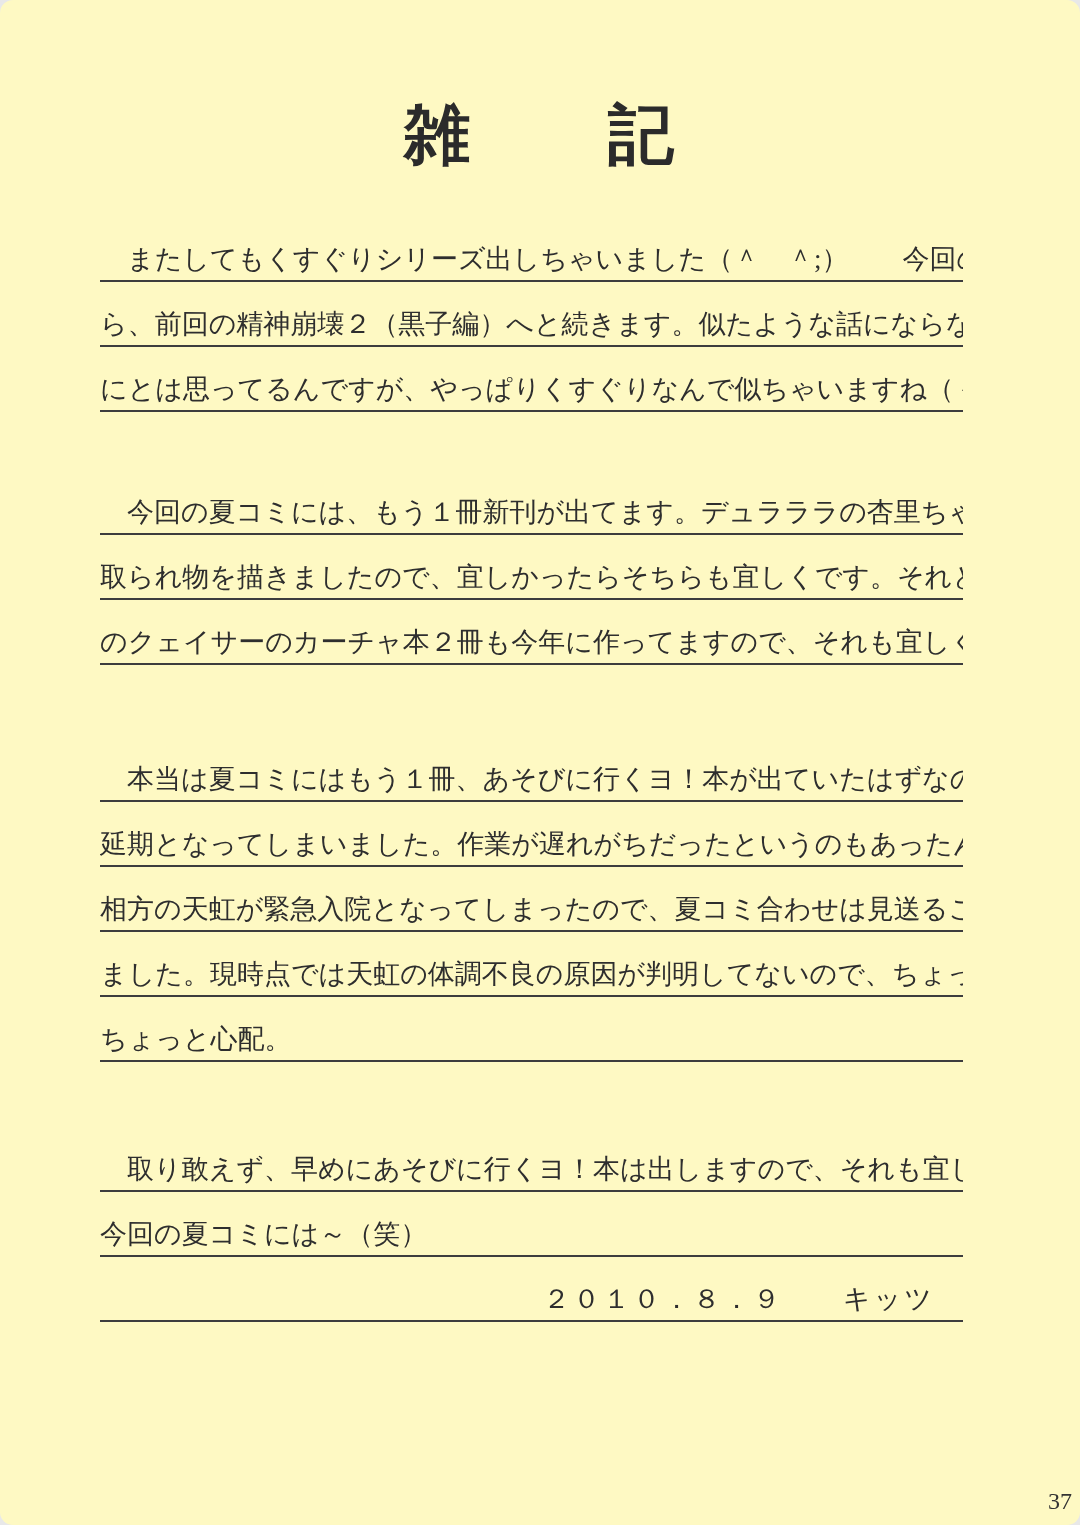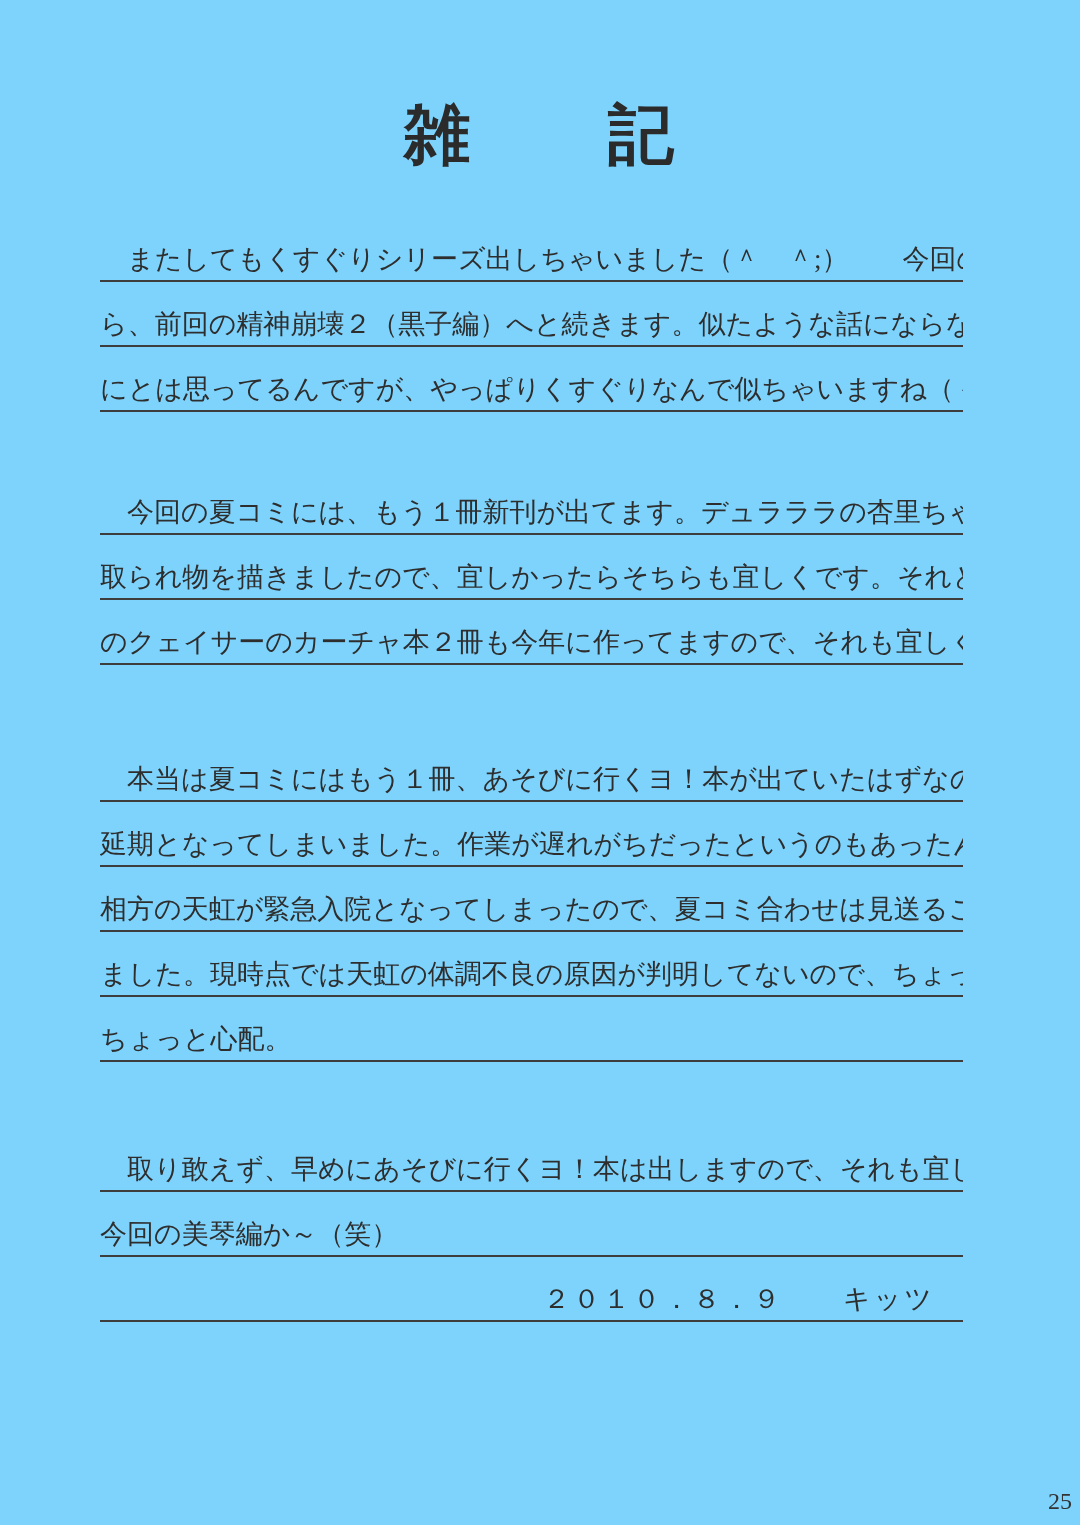--- a/index.html
+++ b/index.html
@@ -5,24 +5,25 @@
   html, body {
     margin: 0;
     padding: 0;
     background: #e8e8e8;
   }
   .page {
     position: relative;
     width: 1080px;
     height: 1525px;
     margin: 0 auto;
-    background: #7dd3fc;
+    background: #fef9c3;
     font-family: "Liberation Serif", "DejaVu Serif", serif;
     color: #2e2e2e;
     overflow: hidden;
+    border-radius: 13px;
   }
   .title {
     position: absolute;
     top: 92px;
     left: 0;
     width: 100%;
     margin: 0;
     text-align: center;
     font-size: 66px;
     font-weight: 600;
@@ -92,24 +93,24 @@
     <div class="para para-3">
       <div class="line">　本当は夏コミにはもう１冊、あそびに行くヨ！本が出ていたはずなのですが、</div>
       <div class="line">延期となってしまいました。作業が遅れがちだったというのもあったんですが、</div>
       <div class="line">相方の天虹が緊急入院となってしまったので、夏コミ合わせは見送ることにし</div>
       <div class="line">ました。現時点では天虹の体調不良の原因が判明してないので、ちょっと心配</div>
       <div class="line">ちょっと心配。</div>
     </div>
 
     <div class="para para-4">
       <div class="line">　取り敢えず、早めにあそびに行くヨ！本は出しますので、それも宜しくです。</div>
-      <div class="line">今回の美琴編か～（笑）</div>
+      <div class="line">今回の夏コミには～（笑）</div>
     </div>
 
     <div class="signature">
       <div class="line">２０１０．８．９　　キッツ</div>
     </div>
 
   </div>
 
-  <div class="page-number">25</div>
+  <div class="page-number">37</div>
 
 </div>
 
 </body></html>

